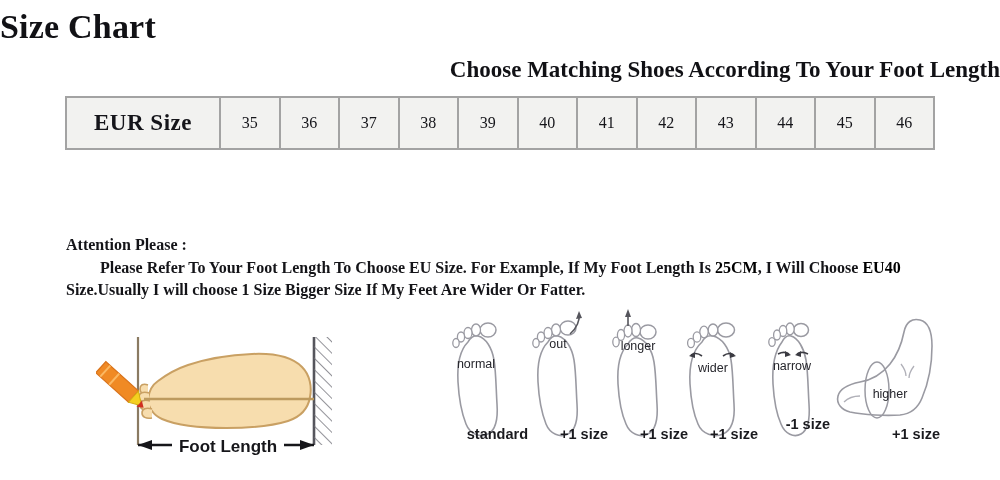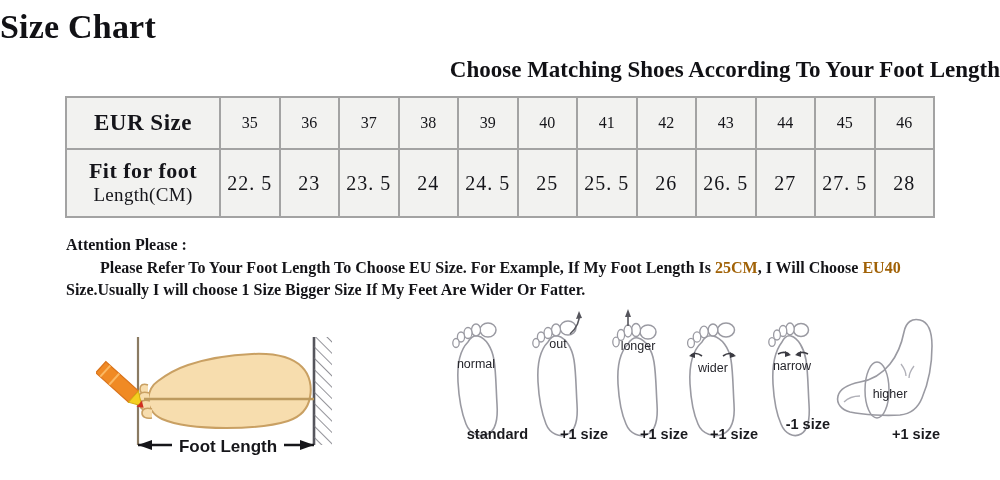--- a/index.html
+++ b/index.html
@@ -96,21 +96,21 @@
     top: 222px;
     width: 880px;
     font-family: "Liberation Serif", serif;
     font-weight: bold;
     font-size: 16px;
     line-height: 1.42;
     color: #141418;
     margin-top: 12px;
   }
   .attention .indent { display: inline-block; width: 34px; }
-  .red { color: #a16207; }
+  .red { color: #000000; }
 
   
   .measure-diagram {
     position: absolute;
     left: 96px;
     top: 333px;
     width: 282px;
     height: 128px;
     text-decoration: underline;
   }
@@ -149,38 +149,20 @@
       <td class="eur-val">38</td>
       <td class="eur-val">39</td>
       <td class="eur-val">40</td>
       <td class="eur-val">41</td>
       <td class="eur-val">42</td>
       <td class="eur-val">43</td>
       <td class="eur-val">44</td>
       <td class="eur-val">45</td>
       <td class="eur-val">46</td>
     </tr>
-    <tr class="row-len">
-      <td class="hdr-cell">
-        <span class="hdr-line1">Fit for foot</span>
-        <span class="hdr-line2">Length(CM)</span>
-      </td>
-      <td class="len-val">22. 5</td>
-      <td class="len-val">23</td>
-      <td class="len-val">23. 5</td>
-      <td class="len-val">24</td>
-      <td class="len-val">24. 5</td>
-      <td class="len-val">25</td>
-      <td class="len-val">25. 5</td>
-      <td class="len-val">26</td>
-      <td class="len-val">26. 5</td>
-      <td class="len-val">27</td>
-      <td class="len-val">27. 5</td>
-      <td class="len-val">28</td>
-    </tr>
   </tbody>
 </table>
 
 <div class="attention">
   <div>Attention Please :</div>
   <div>
     <span class="indent"></span><span>Please Refer To Your Foot Length To Choose EU Size. For Example, If My Foot</span>
     <span>Length Is </span><span class="red">25CM</span><span>, I Will Choose </span><span class="red">EU40</span><span> Size.Usually I will choose 1 Size Bigger Size If</span>
     <span>My Feet Are Wider Or Fatter.</span>
   </div>

